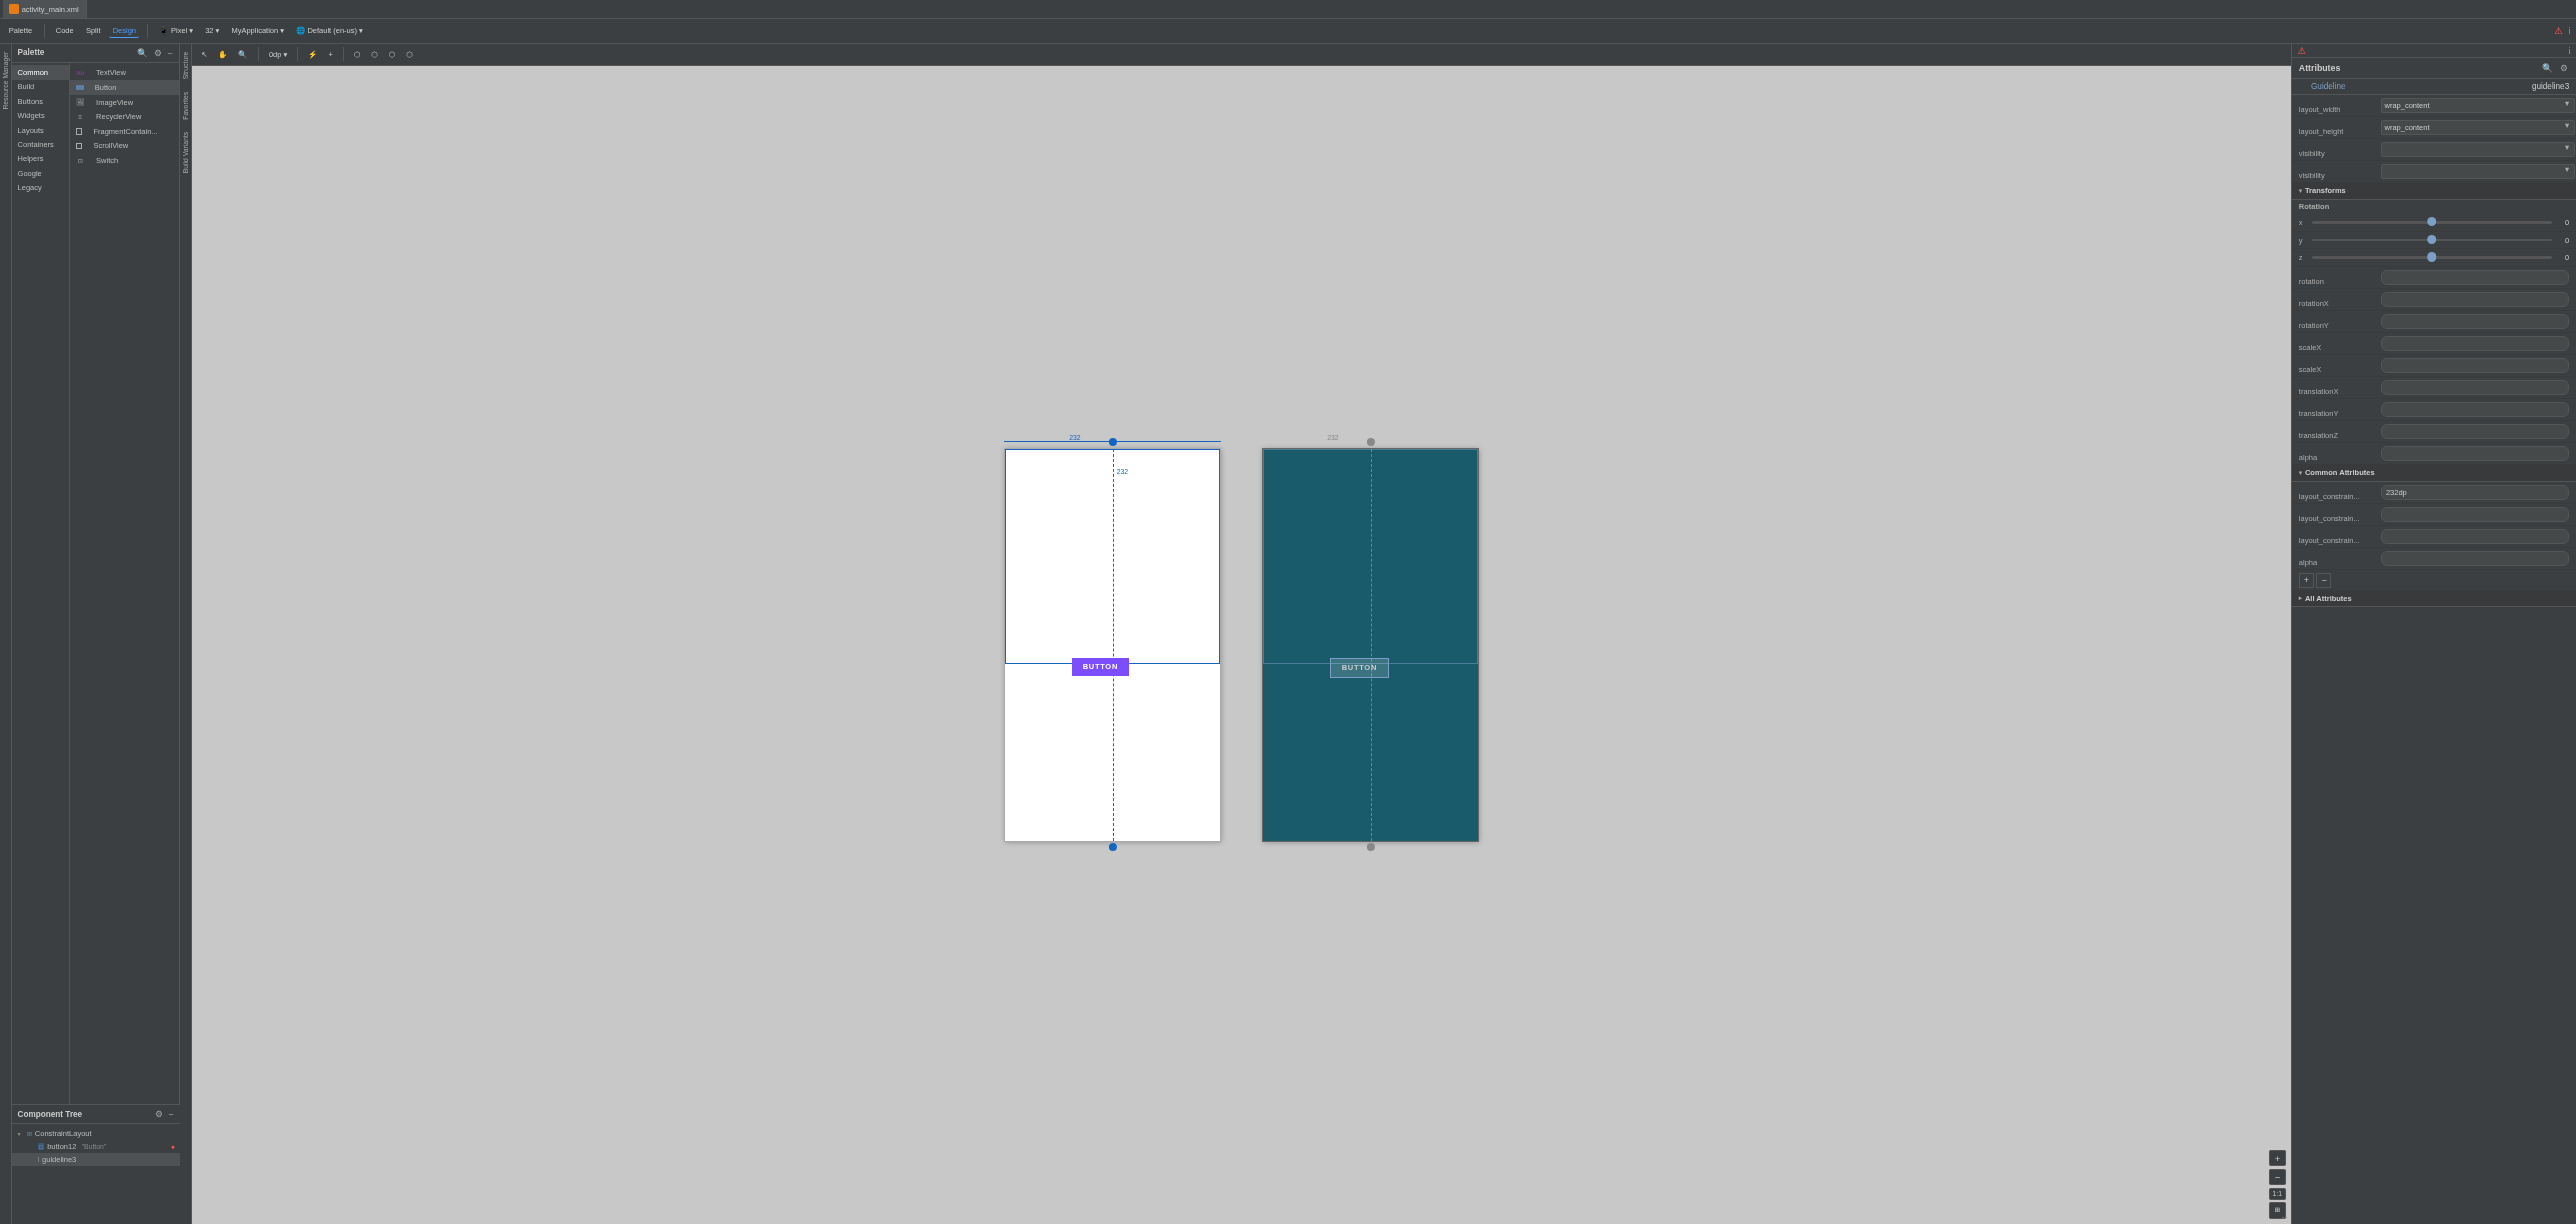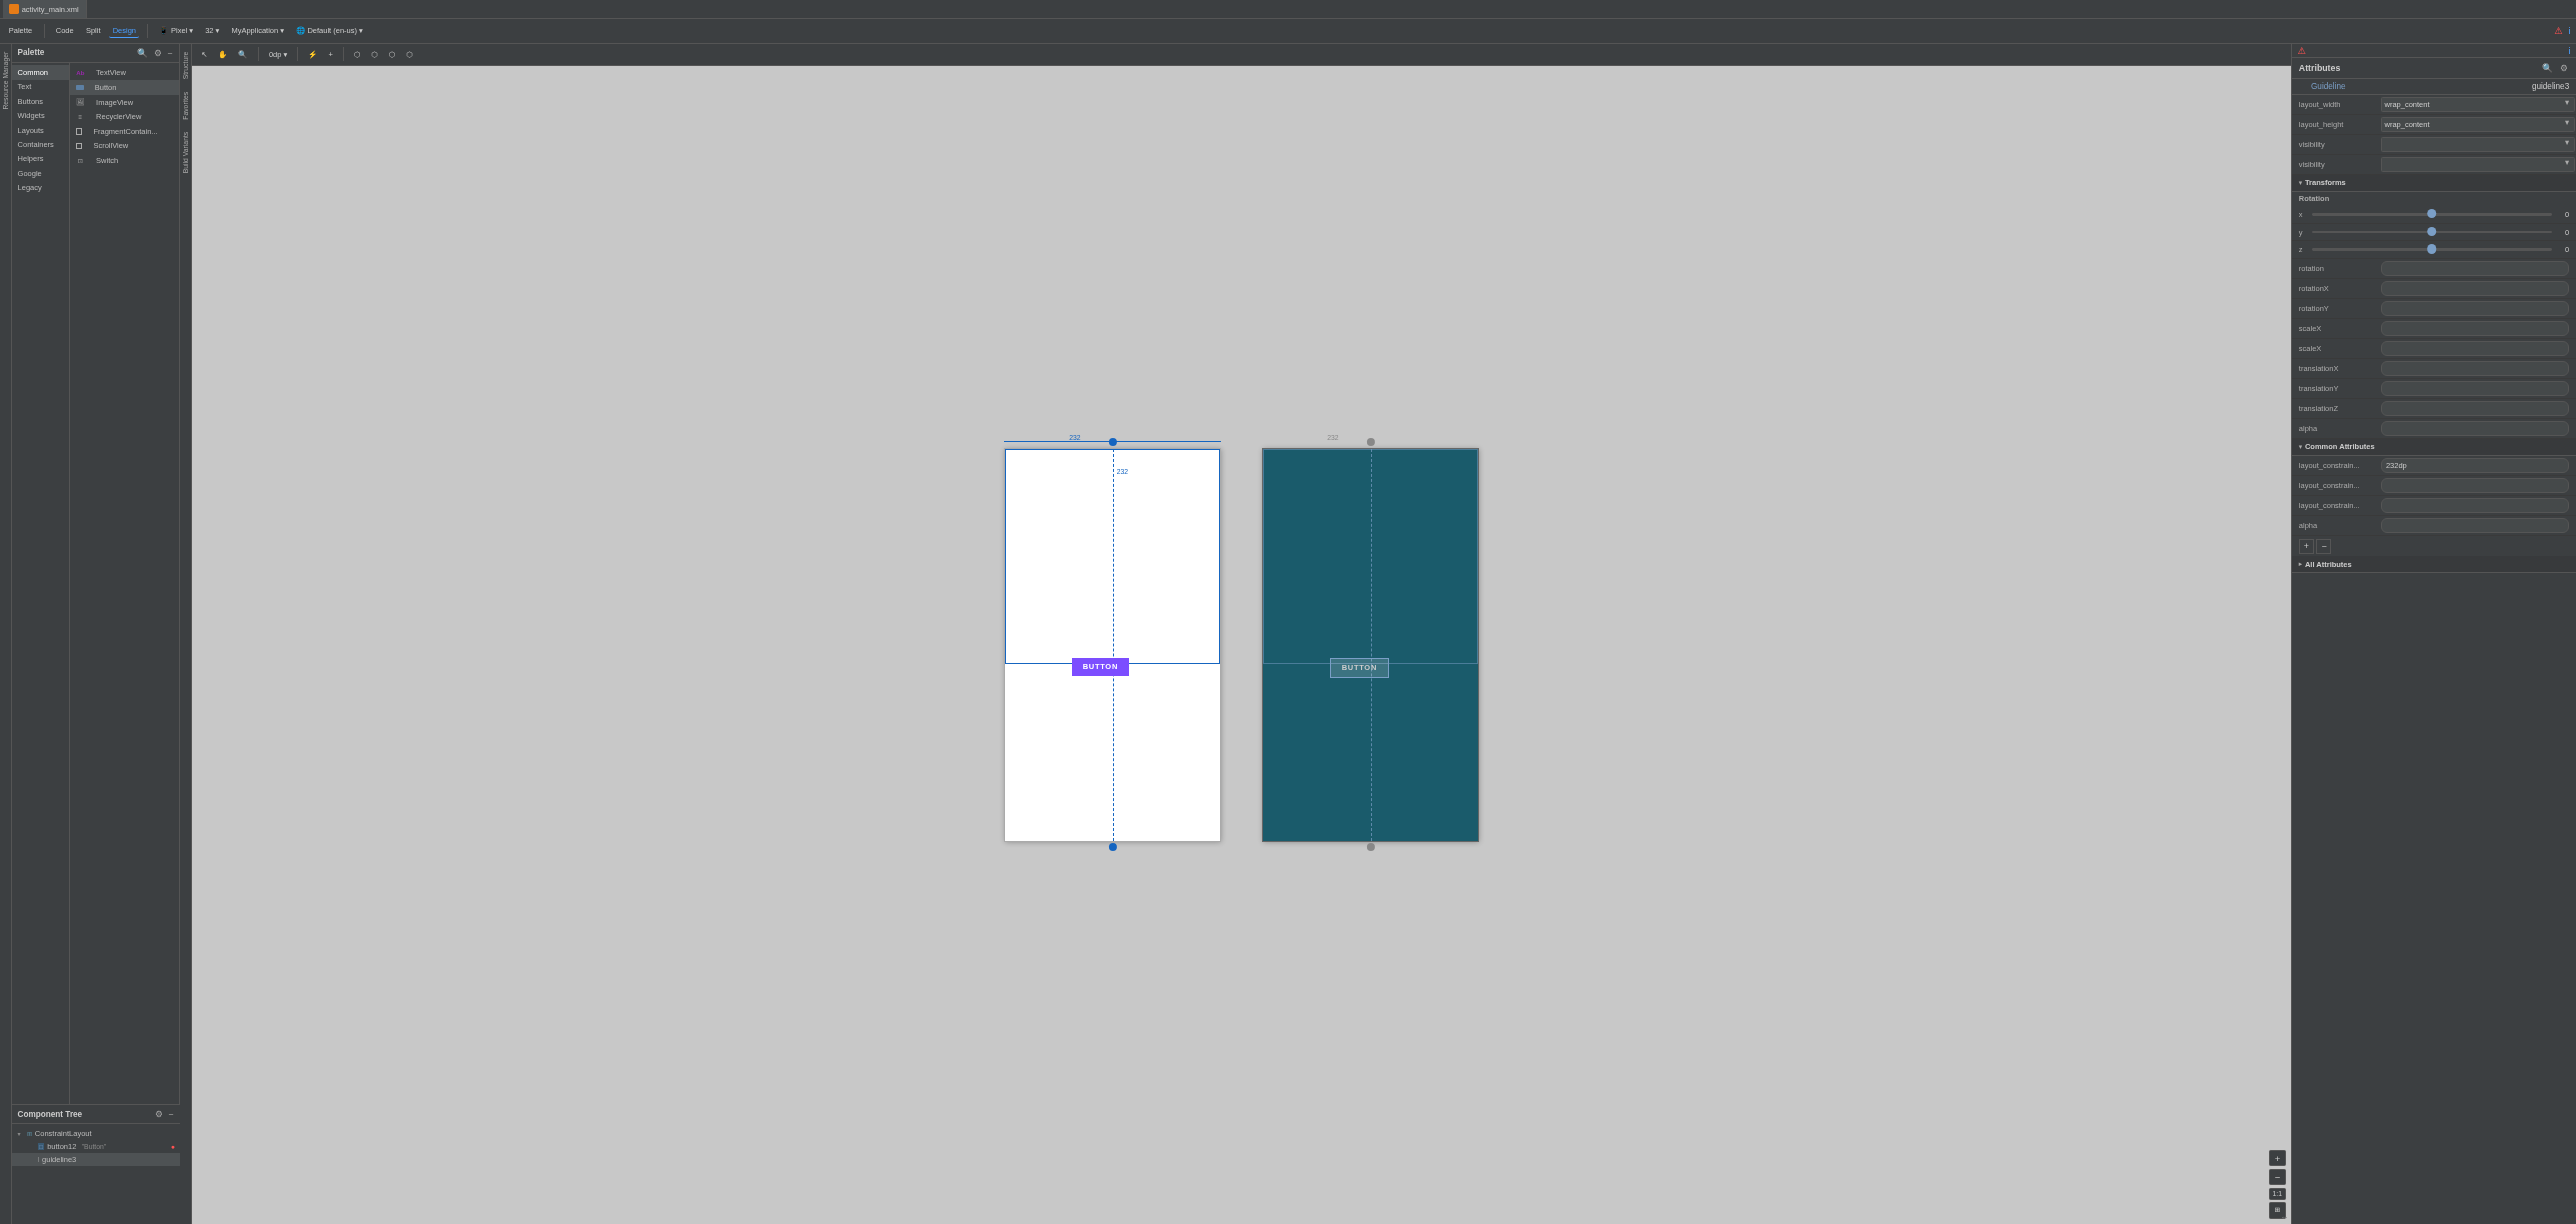--- a/index.html
+++ b/index.html
@@ -335,20 +335,21 @@
       align-items: center;
       padding: 2px 6.8px;
       border-bottom: 0.7px solid #3a3a3a;
       min-height: 17.7px;
     }
     .attr-label {
       font-size: 7.5px;
       color: #aaa;
       width: 82px;
       flex-shrink: 0;
+      margin-top: 8px;
     }
     .attr-value {
       flex: 1;
       display: flex;
       align-items: flex-start;
       gap: 0;
     }
     .attr-input {
       flex: 1;
       background: #45494a;
@@ -539,21 +540,21 @@
           <span class="palette-title">Palette</span>
           <button class="icon-btn">🔍</button>
           <button class="icon-btn">⚙</button>
           <button class="icon-btn">−</button>
         </div>
 
         <div class="palette-body">
 
           <div class="palette-categories">
             <div class="palette-cat-item active">Common</div>
-            <div class="palette-cat-item">Text</div>
+            <div class="palette-cat-item">Build</div>
             <div class="palette-cat-item">Buttons</div>
             <div class="palette-cat-item">Widgets</div>
             <div class="palette-cat-item">Layouts</div>
             <div class="palette-cat-item">Containers</div>
             <div class="palette-cat-item">Helpers</div>
             <div class="palette-cat-item">Google</div>
             <div class="palette-cat-item">Legacy</div>
           </div>
 
           <div class="palette-items">

